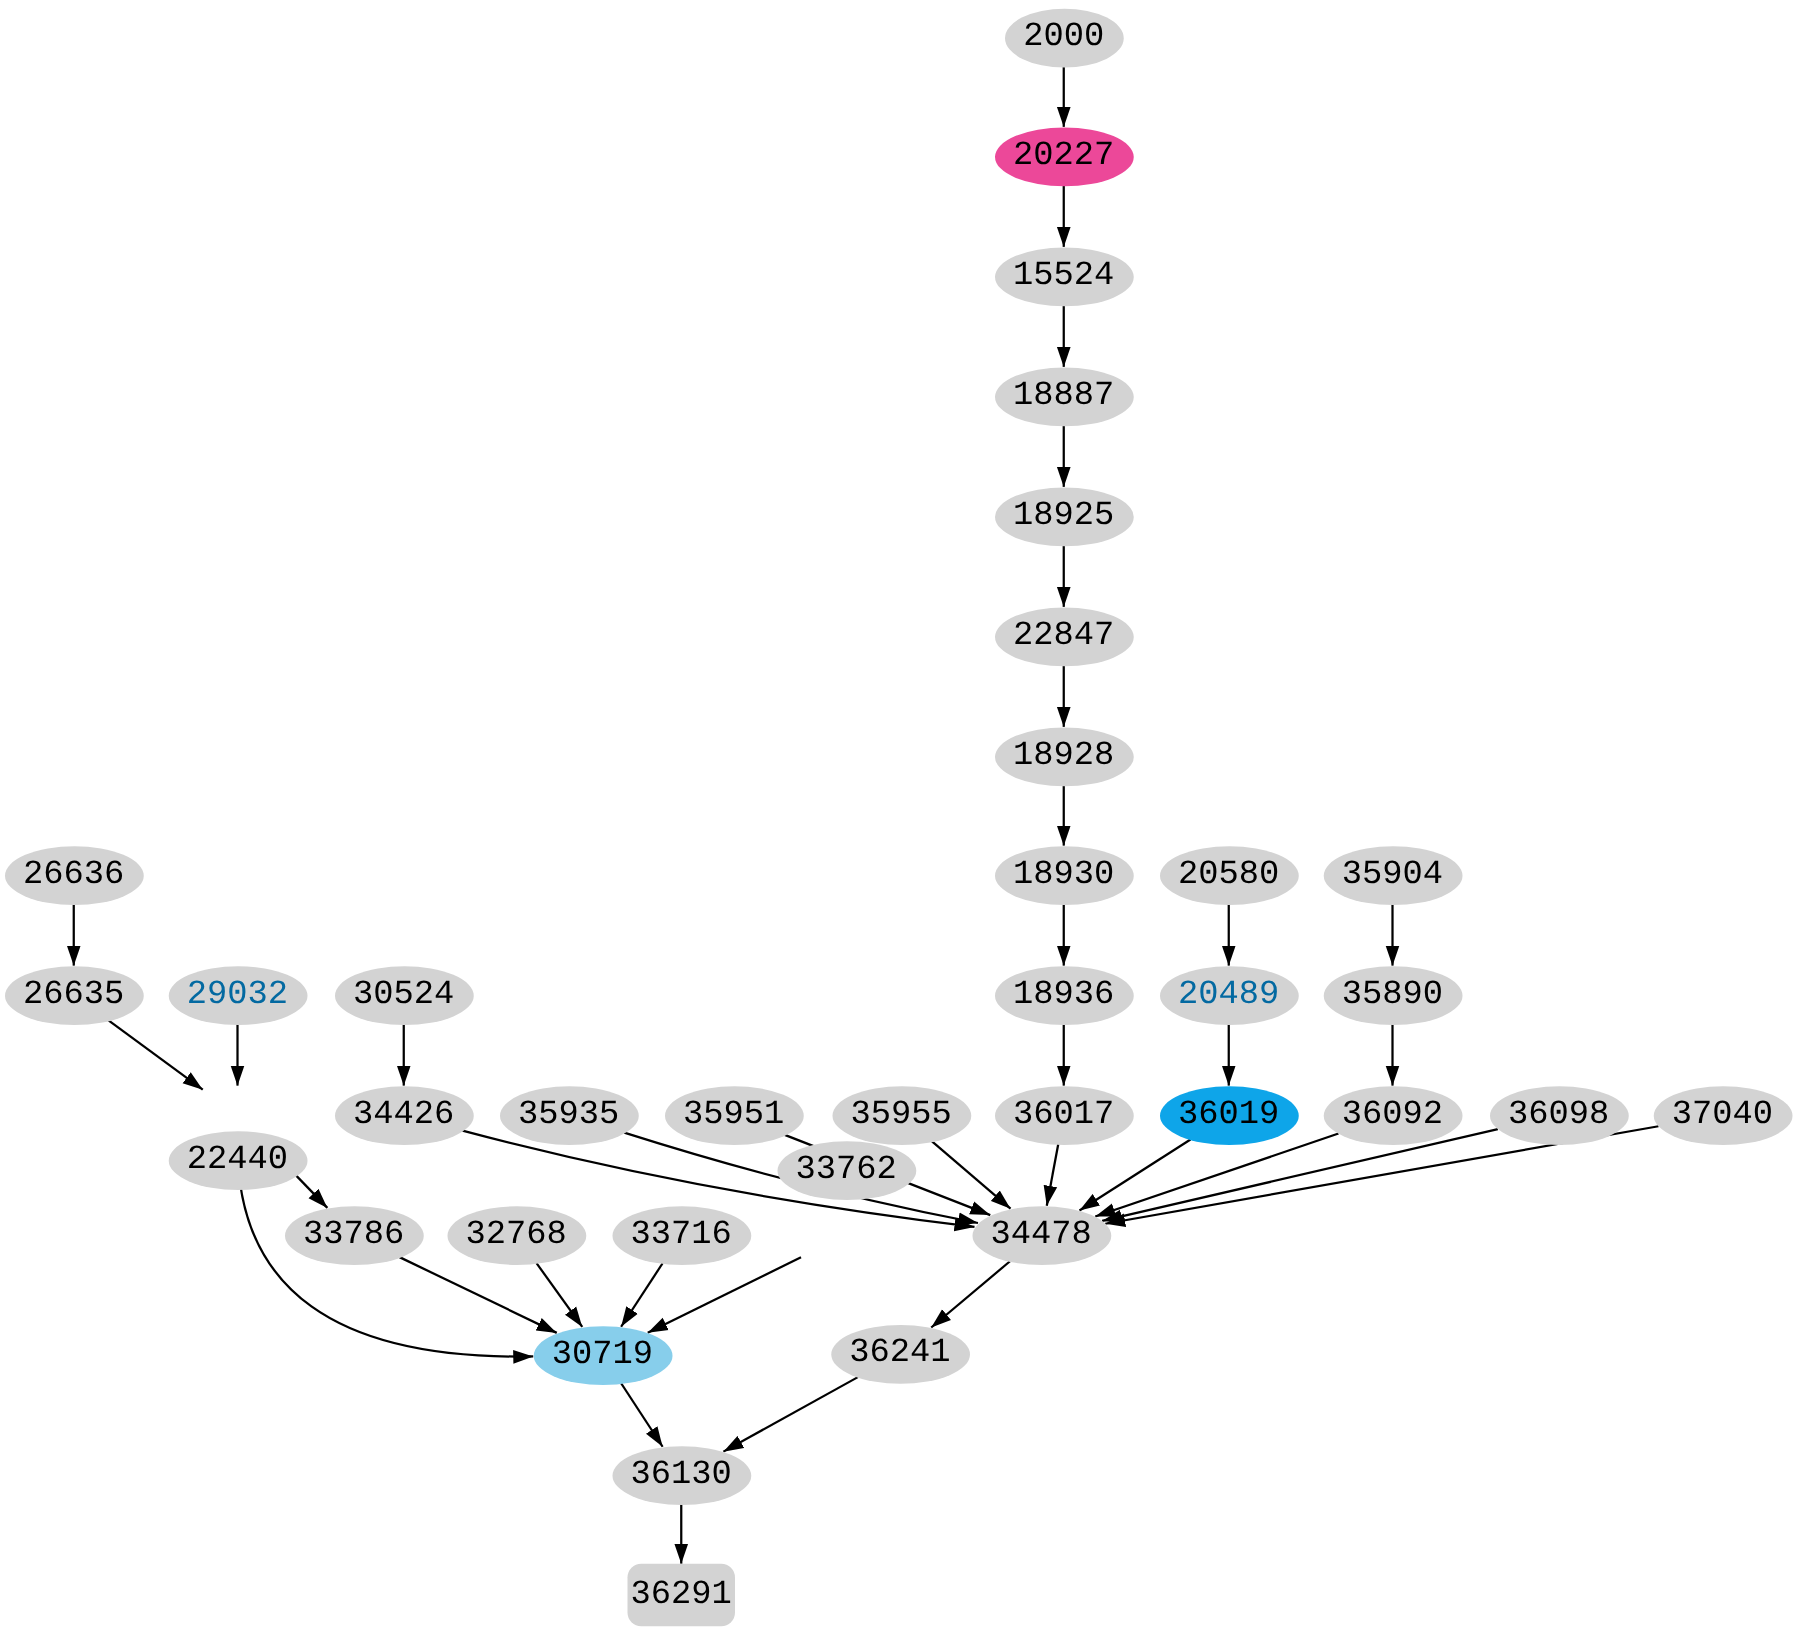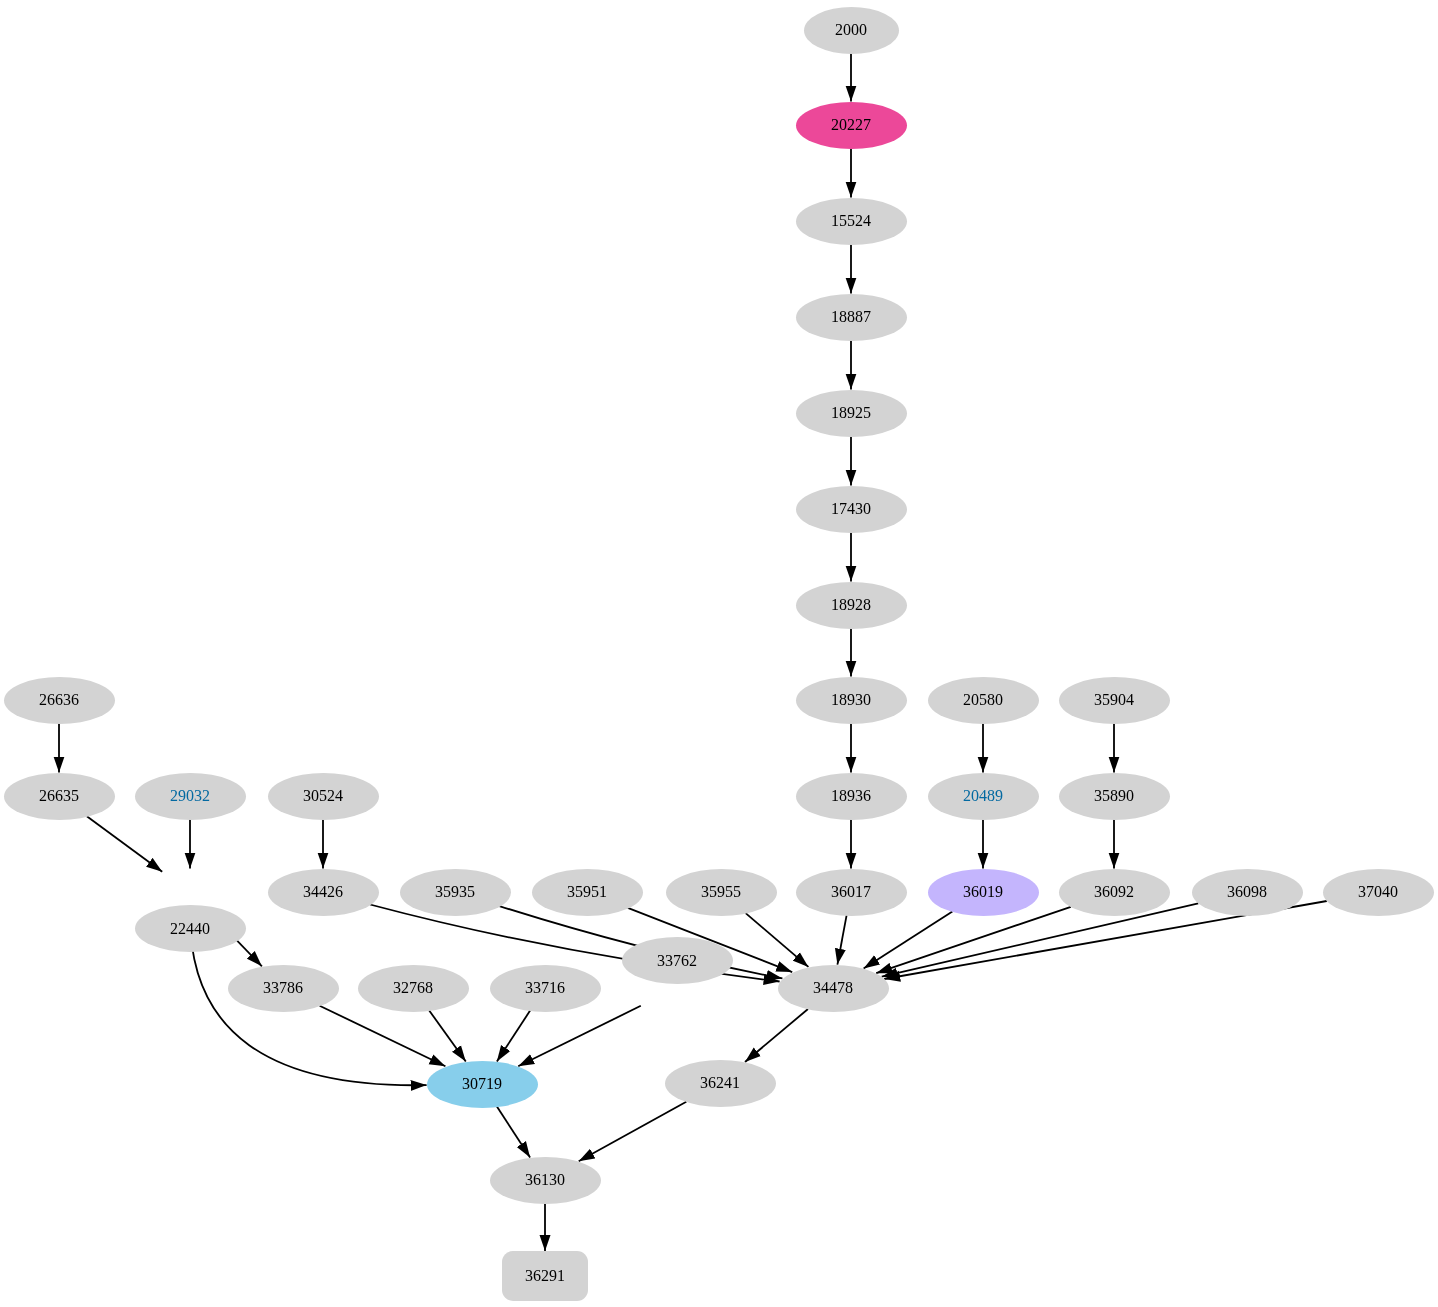--- a/index.html
+++ b/index.html
@@ -28,24 +28,25 @@
     stroke-width: 1.8px;
   }
   .node {
     position: absolute;
     display: flex;
     align-items: center;
     justify-content: center;
     border-radius: 50%;
     background: #d3d3d3;
     color: #000000;
-    font-size: 16px;
+    font-size: 27px;
     line-height: 1;
     white-space: nowrap;
     user-select: none;
+    font-family: Liberation Mono, monospace;
   }
   .node.box {
     border-radius: 11px;
   }
   .node.highlight {
     background: #87ceeb;
   }
 </style>
 </head>
 <body>
@@ -95,45 +96,45 @@
         <path d="M686.3,1101.7 L578.7,1161.3" class="edge" stroke="#000000" marker-end="url(#arrowhead)"></path>
         <path d="M545.0,1203.5 L545.0,1251.0" class="edge" stroke="#000000" marker-end="url(#arrowhead)"></path>
       </g>
   </svg>
   <div id="node-layer">
       <div class="node" style="left: 803.5px; top: 6.5px; width: 95px; height: 47px; background: rgb(211, 211, 211); color: rgb(0, 0, 0);">2000</div>
       <div class="node" style="left: 795.5px; top: 101.5px; width: 111px; height: 47px; background: #ec4899; color: rgb(0, 0, 0);">20227</div>
       <div class="node" style="left: 795.5px; top: 197.5px; width: 111px; height: 47px; background: rgb(211, 211, 211); color: rgb(0, 0, 0);">15524</div>
       <div class="node" style="left: 795.5px; top: 293.5px; width: 111px; height: 47px; background: rgb(211, 211, 211); color: rgb(0, 0, 0);">18887</div>
       <div class="node" style="left: 795.5px; top: 389.5px; width: 111px; height: 47px; background: rgb(211, 211, 211); color: rgb(0, 0, 0);">18925</div>
-      <div class="node" style="left: 795.5px; top: 485.5px; width: 111px; height: 47px; background: rgb(211, 211, 211); color: rgb(0, 0, 0);">17430</div>
+      <div class="node" style="left: 795.5px; top: 485.5px; width: 111px; height: 47px; background: rgb(211, 211, 211); color: rgb(0, 0, 0);">22847</div>
       <div class="node" style="left: 795.5px; top: 581.5px; width: 111px; height: 47px; background: rgb(211, 211, 211); color: rgb(0, 0, 0);">18928</div>
       <div class="node" style="left: 795.5px; top: 676.5px; width: 111px; height: 47px; background: rgb(211, 211, 211); color: rgb(0, 0, 0);">18930</div>
       <div class="node" style="left: 795.5px; top: 772.5px; width: 111px; height: 47px; background: rgb(211, 211, 211); color: rgb(0, 0, 0);">18936</div>
       <div class="node" style="left: 795.5px; top: 868.5px; width: 111px; height: 47px; background: rgb(211, 211, 211); color: rgb(0, 0, 0);">36017</div>
       <div class="node" style="left: 927.5px; top: 676.5px; width: 111px; height: 47px; background: rgb(211, 211, 211); color: rgb(0, 0, 0);">20580</div>
       <div class="node" style="left: 927.5px; top: 772.5px; width: 111px; height: 47px; background: rgb(211, 211, 211); color: #0369a1;">20489</div>
-      <div class="node" style="left: 927.5px; top: 868.5px; width: 111px; height: 47px; background: #c4b5fd; color: rgb(0, 0, 0);">36019</div>
+      <div class="node" style="left: 927.5px; top: 868.5px; width: 111px; height: 47px; background: #0ea5e9; color: rgb(0, 0, 0);">36019</div>
       <div class="node" style="left: 1058.5px; top: 676.5px; width: 111px; height: 47px; background: rgb(211, 211, 211); color: rgb(0, 0, 0);">35904</div>
       <div class="node" style="left: 1058.5px; top: 772.5px; width: 111px; height: 47px; background: rgb(211, 211, 211); color: rgb(0, 0, 0);">35890</div>
       <div class="node" style="left: 1058.5px; top: 868.5px; width: 111px; height: 47px; background: rgb(211, 211, 211); color: rgb(0, 0, 0);">36092</div>
       <div class="node" style="left: 1191.5px; top: 868.5px; width: 111px; height: 47px; background: rgb(211, 211, 211); color: rgb(0, 0, 0);">36098</div>
       <div class="node" style="left: 1322.5px; top: 868.5px; width: 111px; height: 47px; background: rgb(211, 211, 211); color: #000000;">37040</div>
       <div class="node" style="left: 3.5px; top: 676.5px; width: 111px; height: 47px; background: rgb(211, 211, 211); color: rgb(0, 0, 0);">26636</div>
       <div class="node" style="left: 3.5px; top: 772.5px; width: 111px; height: 47px; background: rgb(211, 211, 211); color: rgb(0, 0, 0);">26635</div>
       <div class="node" style="left: 134.5px; top: 772.5px; width: 111px; height: 47px; background: rgb(211, 211, 211); color: #0369a1;">29032</div>
       <div class="node" style="left: 267.5px; top: 772.5px; width: 111px; height: 47px; background: rgb(211, 211, 211); color: rgb(0, 0, 0);">30524</div>
       <div class="node" style="left: 134.5px; top: 905px; width: 111px; height: 47px; background: rgb(211, 211, 211); color: rgb(0, 0, 0);">22440</div>
       <div class="node" style="left: 267.5px; top: 868.5px; width: 111px; height: 47px; background: rgb(211, 211, 211); color: rgb(0, 0, 0);">34426</div>
       <div class="node" style="left: 399.5px; top: 868.5px; width: 111px; height: 47px; background: rgb(211, 211, 211); color: rgb(0, 0, 0);">35935</div>
       <div class="node" style="left: 531.5px; top: 868.5px; width: 111px; height: 47px; background: rgb(211, 211, 211); color: rgb(0, 0, 0);">35951</div>
       <div class="node" style="left: 665.5px; top: 868.5px; width: 111px; height: 47px; background: rgb(211, 211, 211); color: rgb(0, 0, 0);">35955</div>
       <div class="node" style="left: 227.5px; top: 964.5px; width: 111px; height: 47px; background: rgb(211, 211, 211); color: rgb(0, 0, 0);">33786</div>
       <div class="node" style="left: 357.5px; top: 964.5px; width: 111px; height: 47px; background: rgb(211, 211, 211); color: rgb(0, 0, 0);">32768</div>
       <div class="node" style="left: 489.5px; top: 964.5px; width: 111px; height: 47px; background: rgb(211, 211, 211); color: rgb(0, 0, 0);">33716</div>
-      <div class="node" style="left: 621.5px; top: 937px; width: 111px; height: 47px; background: rgb(211, 211, 211); color: rgb(0, 0, 0);">33762</div>
+      <div class="node" style="left: 621.5px; top: 913px; width: 111px; height: 47px; background: rgb(211, 211, 211); color: rgb(0, 0, 0);">33762</div>
       <div class="node" style="left: 777.5px; top: 964.5px; width: 111px; height: 47px; background: rgb(211, 211, 211); color: rgb(0, 0, 0);">34478</div>
       <div class="node highlight" style="left: 426.5px; top: 1060.5px; width: 111px; height: 47px; background: rgb(135, 206, 235); color: rgb(0, 0, 0);">30719</div>
       <div class="node" style="left: 664.5px; top: 1059.5px; width: 111px; height: 47px; background: rgb(211, 211, 211); color: rgb(0, 0, 0);">36241</div>
       <div class="node" style="left: 489.5px; top: 1156.5px; width: 111px; height: 47px; background: rgb(211, 211, 211); color: rgb(0, 0, 0);">36130</div>
       <div class="node box" style="left: 502px; top: 1251px; width: 86px; height: 50px; background: rgb(211, 211, 211); color: rgb(0, 0, 0);">36291</div>
     </div>
 </div>
 
 </body></html>

